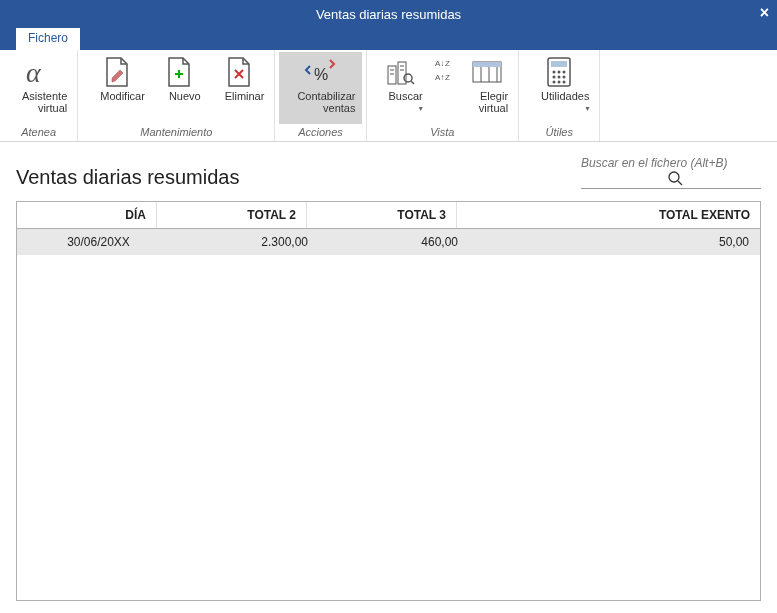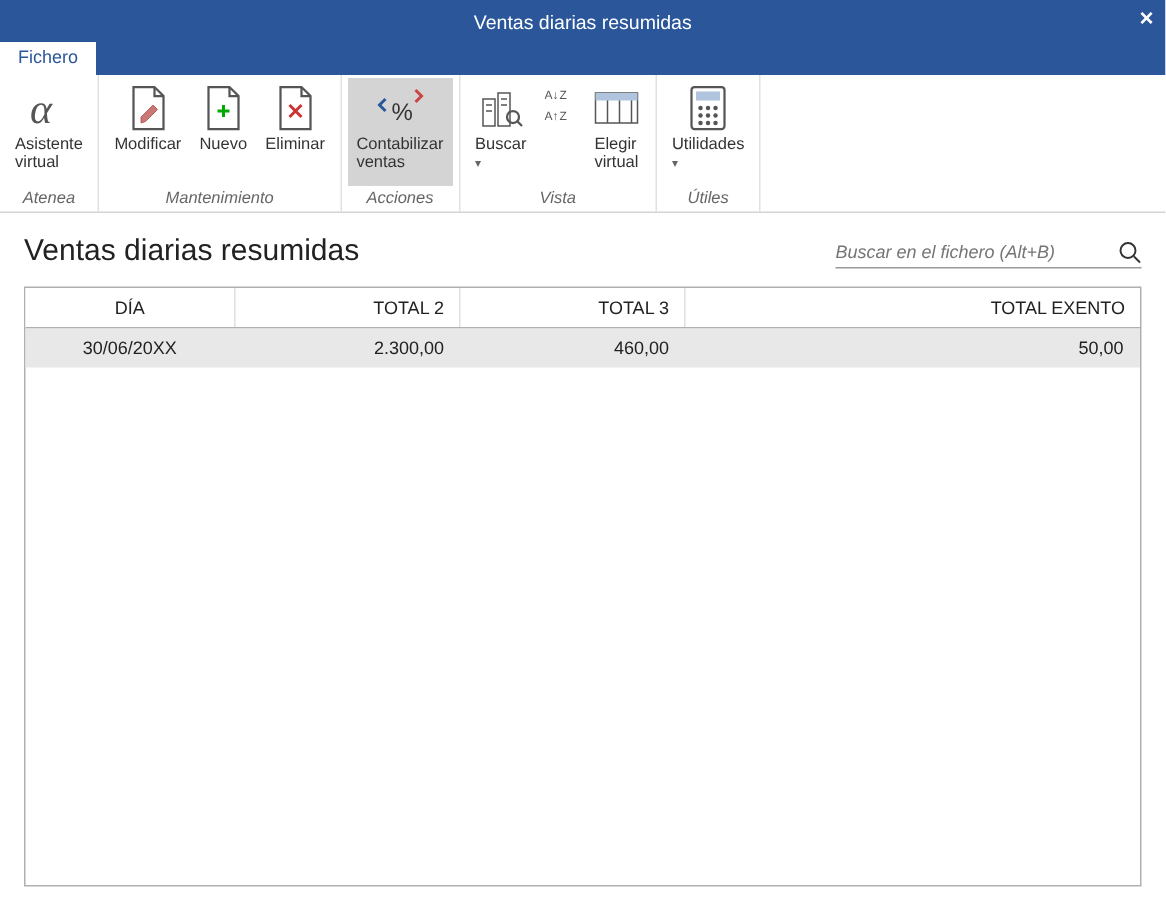--- a/index.html
+++ b/index.html
@@ -2,45 +2,45 @@
 <html><head>
   <meta charset="utf-8">
   <style>
     * { box-sizing: border-box; margin: 0; padding: 0; }
     body { font-family: "Segoe UI", Tahoma, sans-serif; font-size: 12px; background: #fff; width: 777px; height: 613px; overflow: hidden; }
     
     .titlebar { background: #2b579a; color: #fff; height: 28px; display: flex; align-items: center; justify-content: center; position: relative; }
     .titlebar-title { font-size: 13px; }
     .close-btn { position: absolute; right: 8px; top: 4px; font-size: 16px; cursor: pointer; font-weight: bold; }
     
-    .tabstrip { background: #2b579a; height: 22px; display: flex; }
+    .tabstrip { background: #2b579a; height: 22px; display: flex; padding-left: 16px; }
     .tab { background: #fff; color: #2b579a; padding: 3px 12px; font-size: 12px; cursor: pointer; }
     
     .ribbon { background: #fff; border-bottom: 1px solid #d4d4d4; display: flex; height: 92px; }
     .ribbon-group { display: flex; flex-direction: column; border-right: 1px solid #e1e1e1; padding: 2px 4px 0 4px; }
     .ribbon-buttons { display: flex; flex: 1; }
     .ribbon-btn { display: flex; flex-direction: column; align-items: center; justify-content: flex-start; padding: 4px 6px; cursor: pointer; min-width: 44px; text-align: center; }
     .ribbon-btn .icon { width: 32px; height: 32px; display: flex; align-items: center; justify-content: center; margin-bottom: 2px; }
-    .ribbon-btn .lbl { font-size: 11px; line-height: 12px; color: #333; display: flex; flex-direction: column; align-items: flex-start; }
+    .ribbon-btn .lbl { font-size: 11px; line-height: 12px; color: #333; display: flex; flex-direction: column; align-items: flex-end; margin-left: 12px; }
     .ribbon-group-label { text-align: center; font-size: 11px; color: #666; padding: 2px 0 3px 0; font-style: italic; }
     .ribbon-btn.highlighted { background: #d4d4d4; }
     .chev { font-size: 8px; color: #666; margin-top: 1px; }
     
     .content { padding: 14px 16px 10px 16px; }
     .content-header { display: flex; align-items: flex-end; justify-content: space-between; margin-bottom: 12px; }
     .page-title { font-size: 20px; font-weight: 400; color: #222; }
-    .searchbox { display: flex; align-items: center; border-bottom: 1px solid #999; padding-bottom: 2px; }
+    .searchbox { display: flex; align-items: center; border-bottom: 1px solid #999; padding-bottom: 2px; flex-direction: column; }
     .searchbox input { border: none; outline: none; font-size: 12px; width: 180px; font-style: italic; color: #999; background: transparent; }
     .searchbox .sicon { margin-left: 8px; }
     
     .grid { border: 1px solid #b0b0b0; height: 400px; background: #fff; }
     .grid-header { display: flex; border-bottom: 1px solid #b0b0b0; background: #fff; }
-    .grid-header .cell { padding: 6px 10px; font-weight: 400; color: #222; border-right: 1px solid #e0e0e0; font-size: 12px; }
+    .grid-header .cell { padding: 6px 10px; font-weight: 700; color: #222; border-right: 1px solid #e0e0e0; font-size: 12px; text-align: right; }
     .grid-header .cell:last-child { border-right: none; }
-    .grid-row { display: flex; background: #e8e8e8; }
+    .grid-row { display: flex; background: #e8e8e8; padding-left: 12px; }
     .grid-row .cell { padding: 6px 10px; border-right: 1px solid transparent; font-size: 12px; color: #222; }
     .c1 { width: 140px; text-align: center; }
     .c2 { width: 150px; text-align: right; }
     .c3 { width: 150px; text-align: right; }
     .c4 { width: 150px; text-align: right; }
     .c5 { flex: 1; text-align: right; }
     
     svg { display: block; }
   </style>
 </head>

